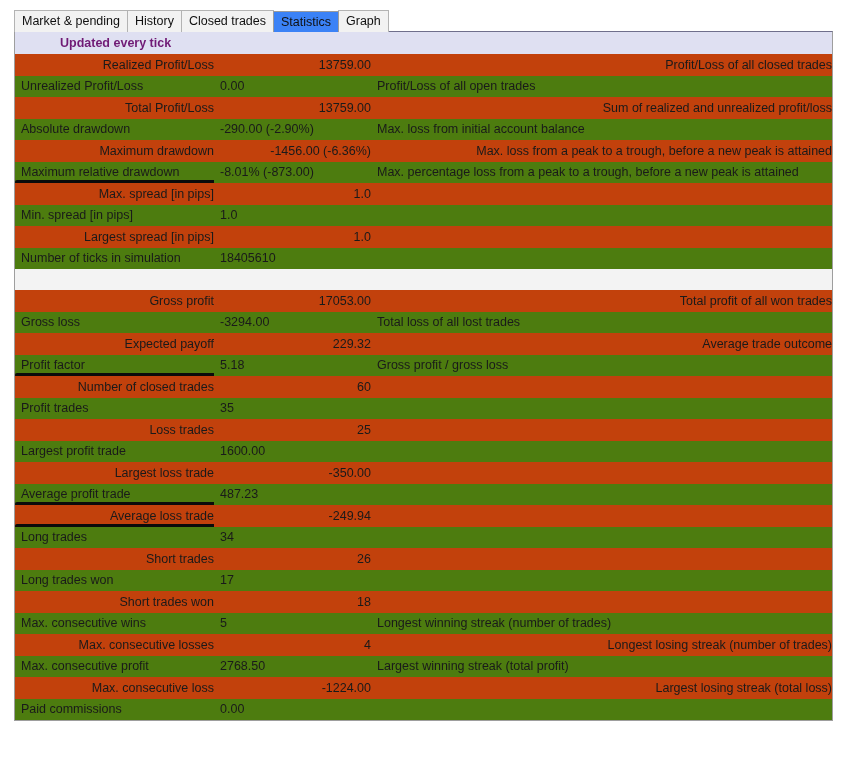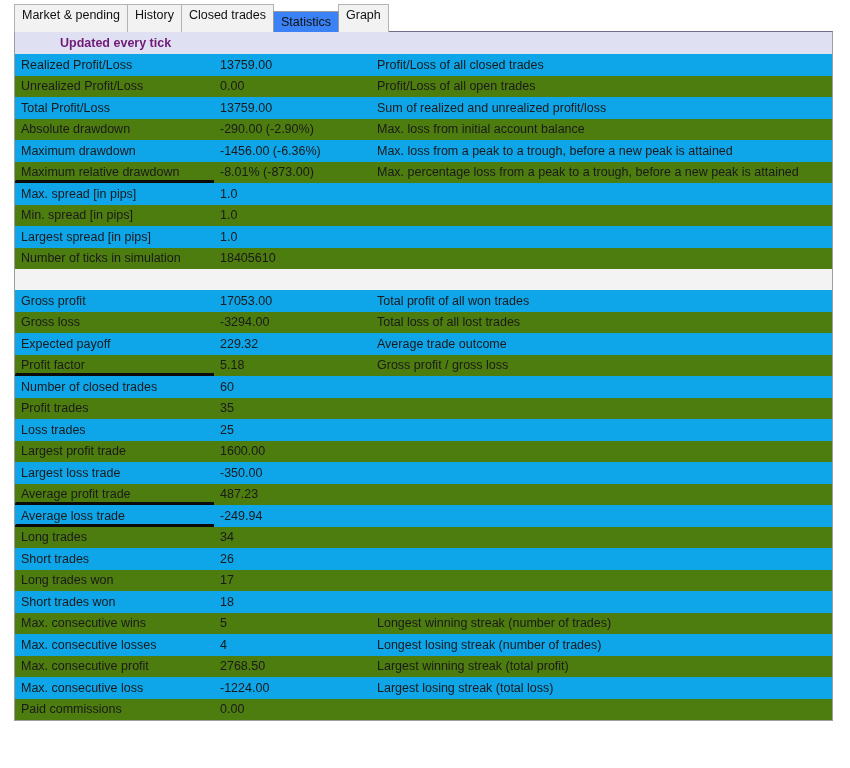--- a/index.html
+++ b/index.html
@@ -19,21 +19,21 @@
   
   .tabbar {
     position: absolute;
     left: 14px;
     top: 11px;
     display: flex;
     align-items: flex-end;
     height: 21px;
   }
   .tab {
-    height: 28px;
+    height: 22px;
     line-height: 20px;
     padding: 0 7px;
     font-size: 12.5px;
     color: #101010;
     background: #f2f2f2;
     border: 1px solid #b3b3b3;
     border-bottom: none;
     margin-right: -1px;
     white-space: nowrap;
     box-sizing: border-box;
@@ -72,21 +72,21 @@
     color: #1a1a1a;
     white-space: nowrap;
     overflow: hidden;
     border: none;
     box-sizing: border-box;
   }
   col.c1 { width: 199px; }
   col.c2 { width: 157px; }
   col.c3 { width: 461px; }
 
-  tr.odd  td { background: #0ea5e9; }
+  tr.odd  td { background: #c2410c; text-align: right; }
   tr.even td { background: #4d7c0f; }
 
   tr.section td {
     background: #dfe0f2;
     font-weight: bold;
     font-size: 12.5px;
     color: #701a75;
     height: 22px;
     padding-left: 45px;
   }

